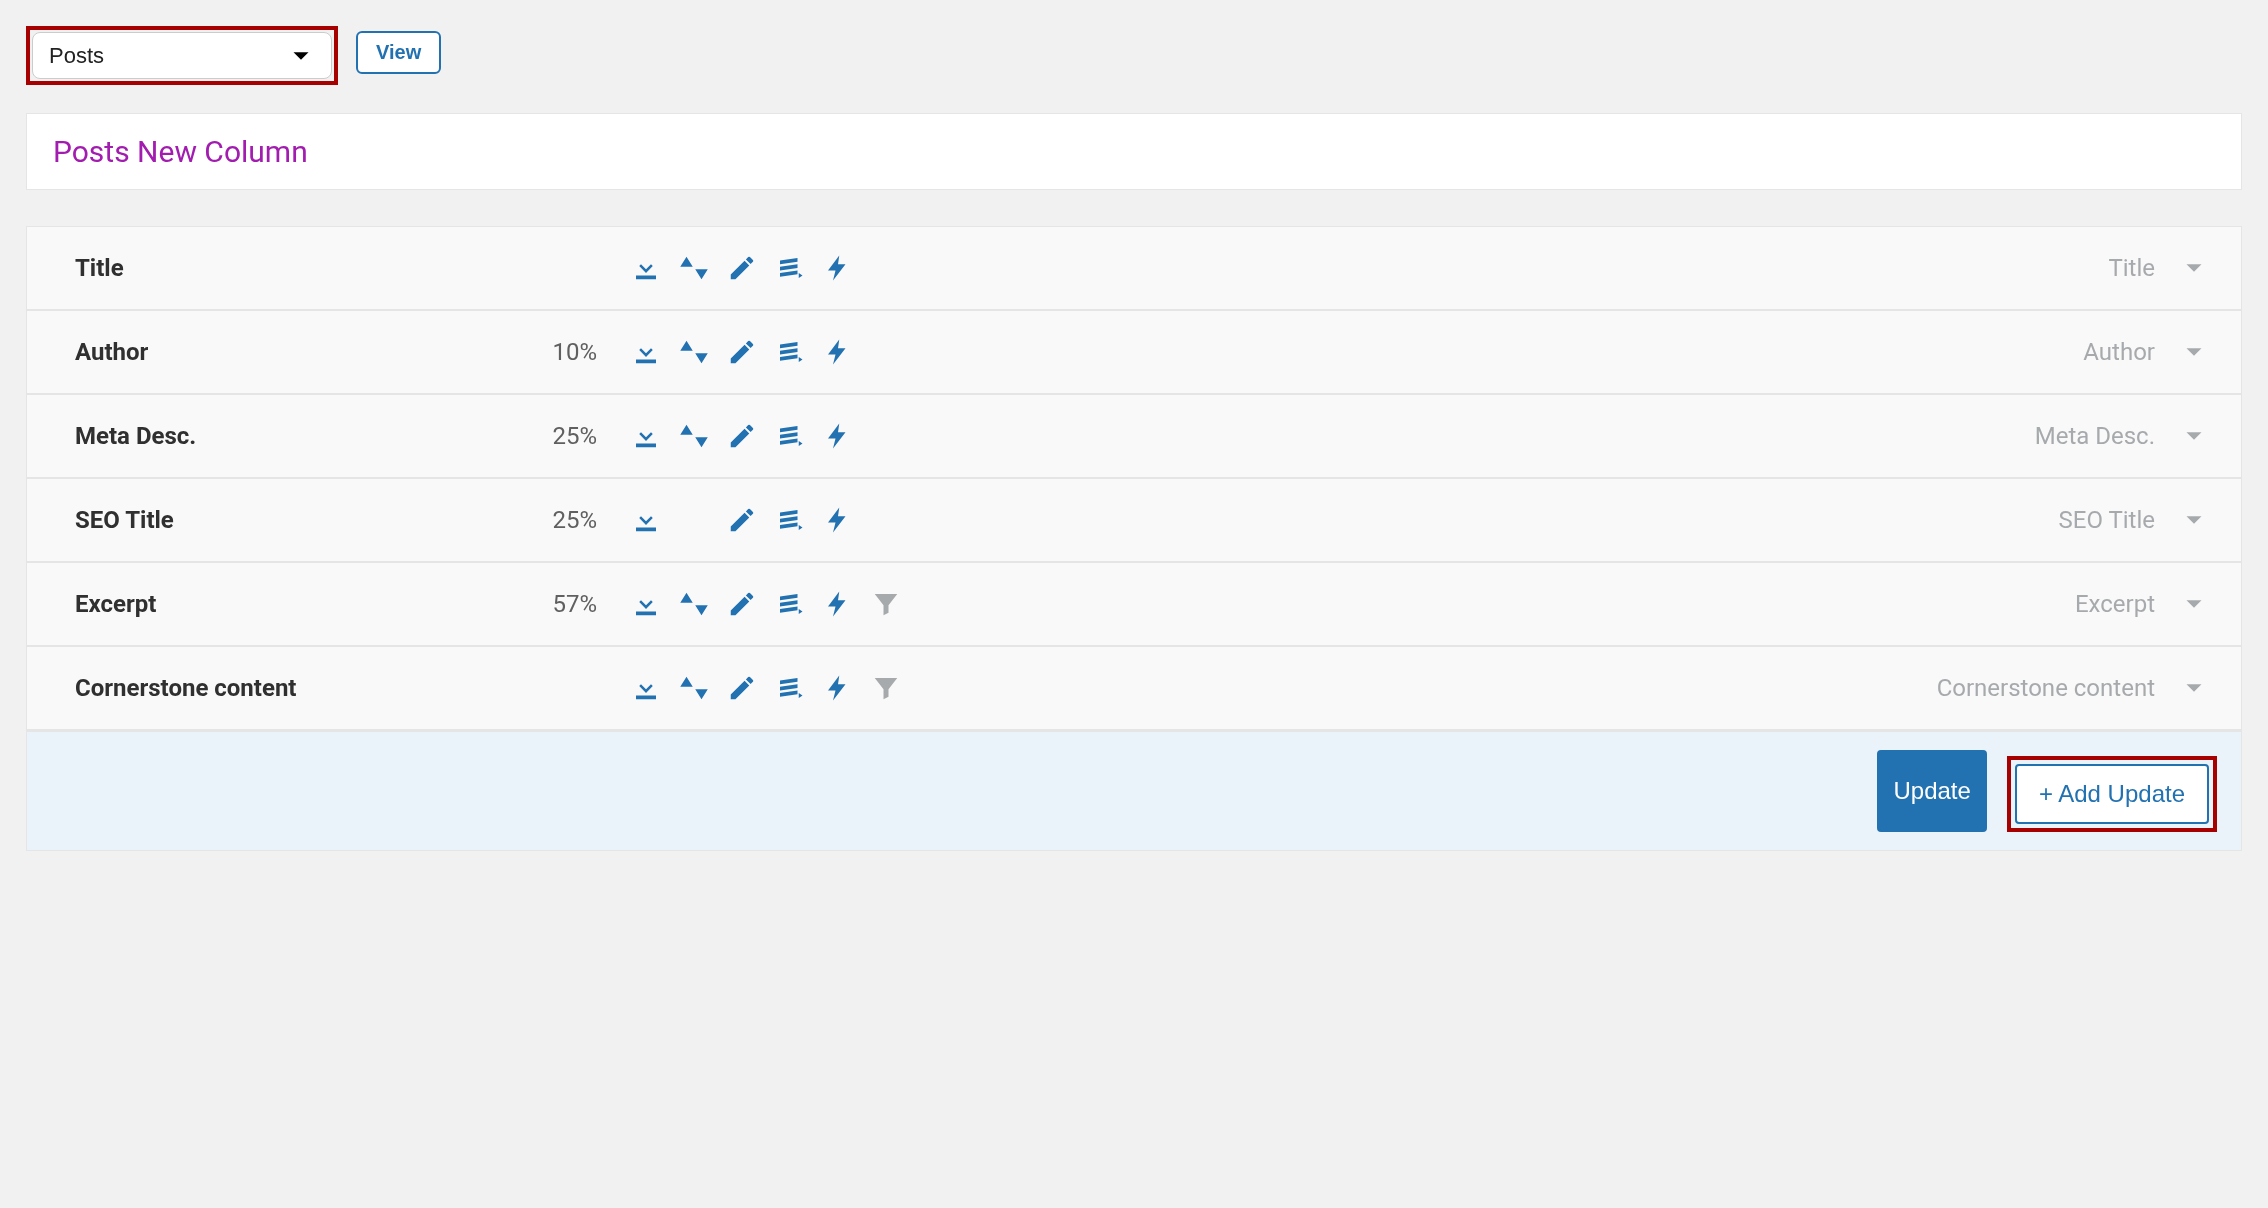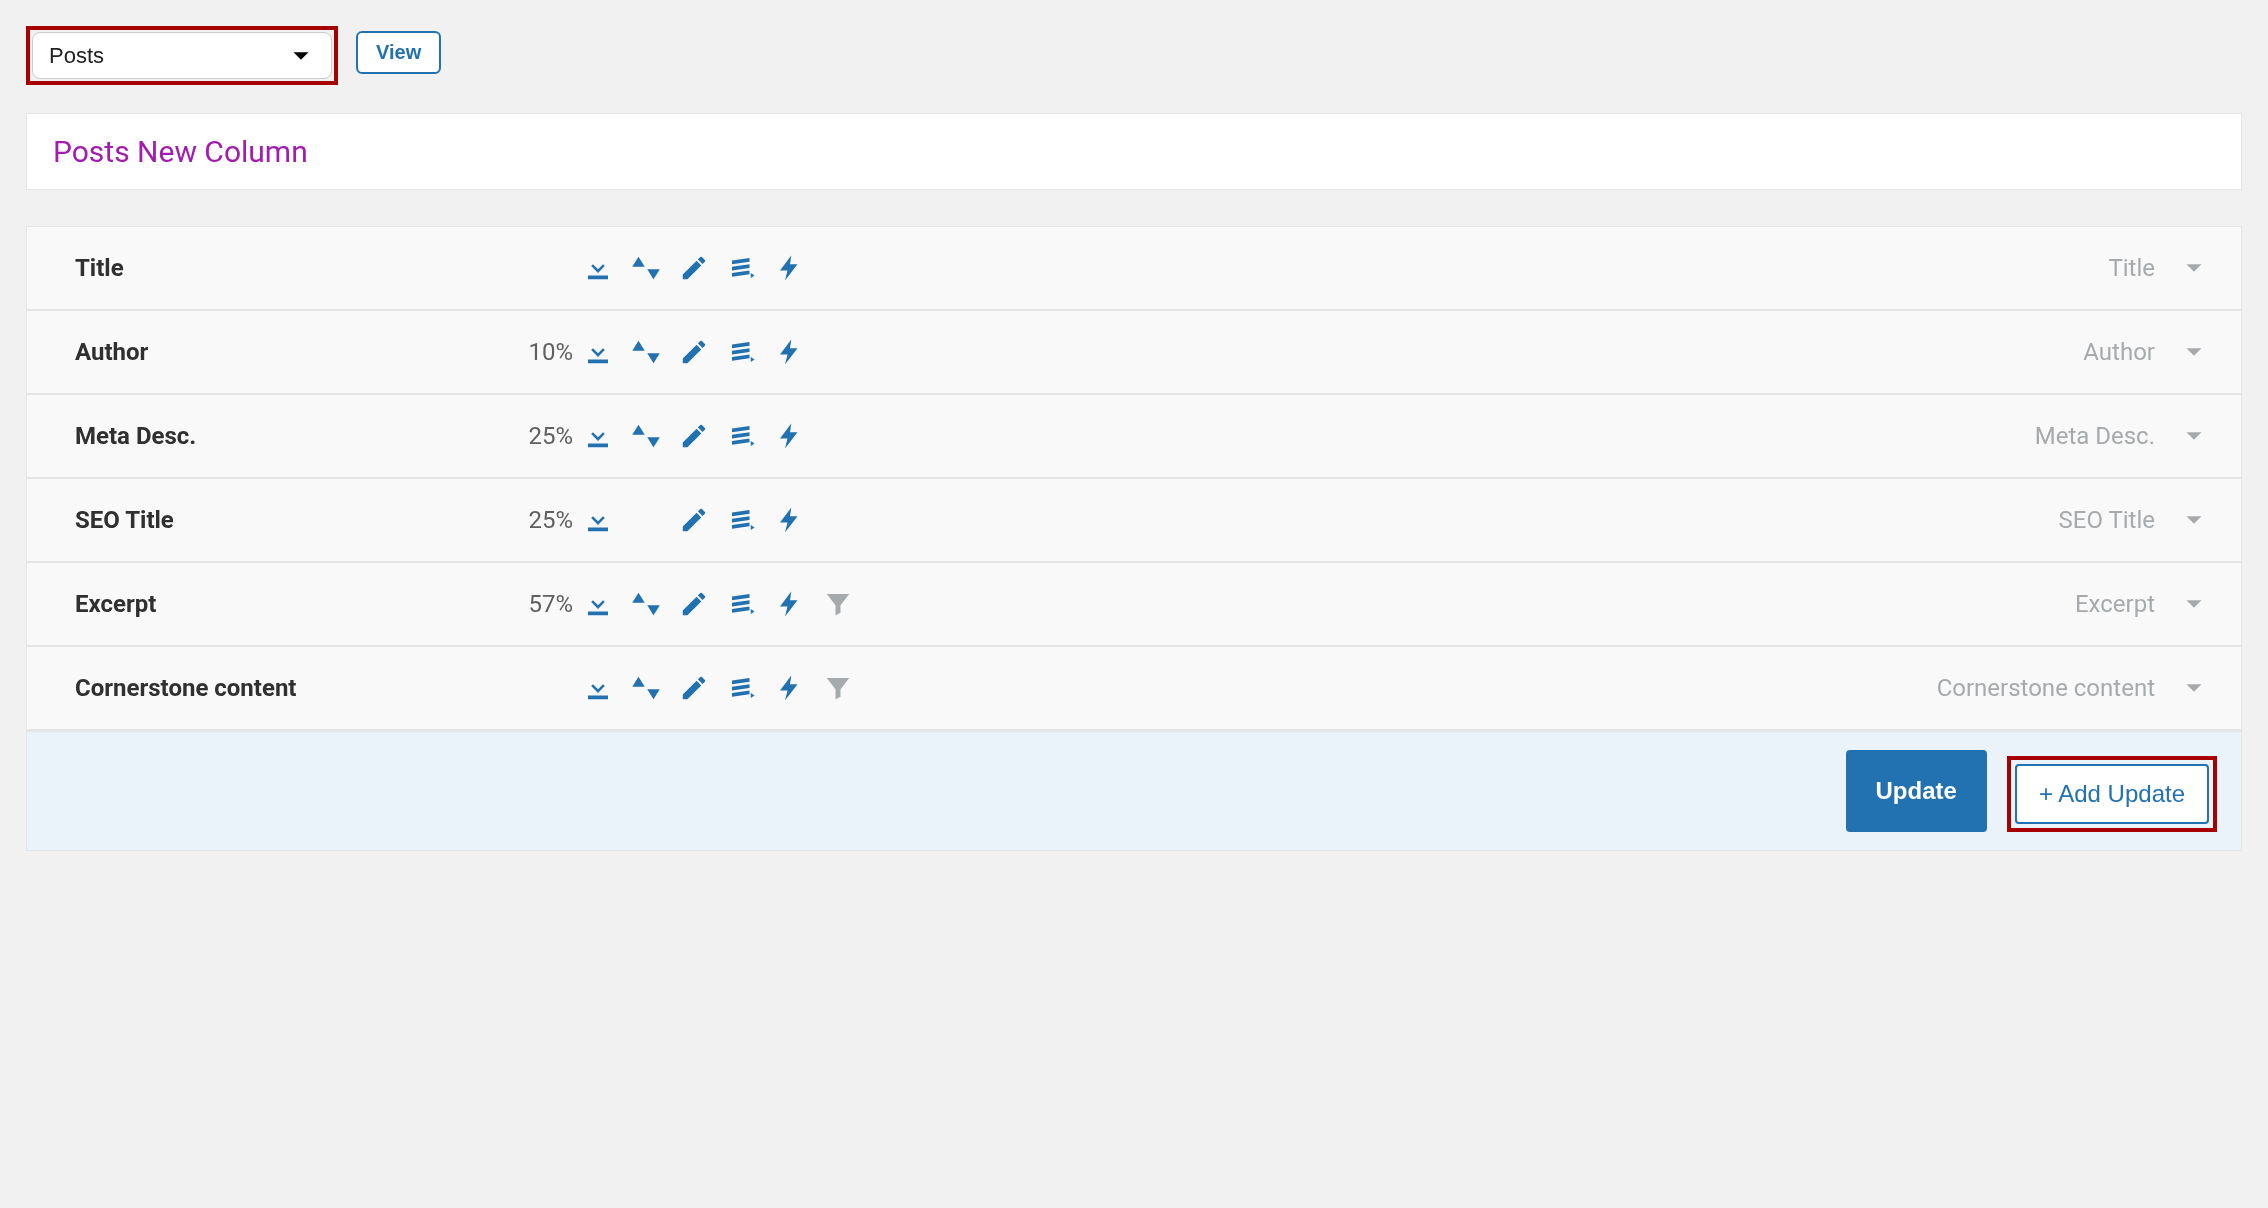--- a/index.html
+++ b/index.html
@@ -41,33 +41,33 @@
   .select-wrap .chev{
     position:absolute;right:16px;top:50%;transform:translateY(-50%);
     pointer-events:none;color:#555;
   }
   .btn-outline{
     background:#fff;border:2px solid var(--blue);color:var(--blue);
     padding:8px 18px;font-size:20px;font-weight:600;border-radius:6px;cursor:pointer;
   }
   .btn-primary{
     background:var(--blue);color:#fff;border:2px solid var(--blue);
-    padding:14px 28px;font-size:24px;font-weight:700;border-radius:4px;cursor:pointer;
+    padding:14px 14px;font-size:24px;font-weight:400;border-radius:4px;cursor:pointer;
   }
   .titlebar{
     background:var(--panel);border:1px solid #e5e5e5;
     padding:20px 26px;font-size:30px;color:#a21caf;margin-bottom:36px;
     display:flex;align-items:center;gap:14px;
   }
   .table{background:var(--row);border:1px solid var(--row-border);}
   .row{
     display:flex;align-items:center;
     border-bottom:2px solid var(--row-border);
     padding:26px 32px 26px 48px;
-    gap:8px;
+    gap:32px;
     background:var(--row);
   }
   .row:nth-child(1){border-top:none;}
   .row:last-of-type{border-bottom:2px solid var(--row-border);}
   .row .label{flex:0 0 420px;font-weight:700;color:#303030;font-size:24px;}
   .row .width{width:70px;text-align:right;color:#606060;font-size:24px;}
   .row .icons{display:flex;align-items:center;gap:14px;min-width:280px;}
   .row .icons .slot{width:34px;display:flex;justify-content:center;}
   .row .type{
     flex:1;display:flex;align-items:center;justify-content:flex-end;gap:24px;

